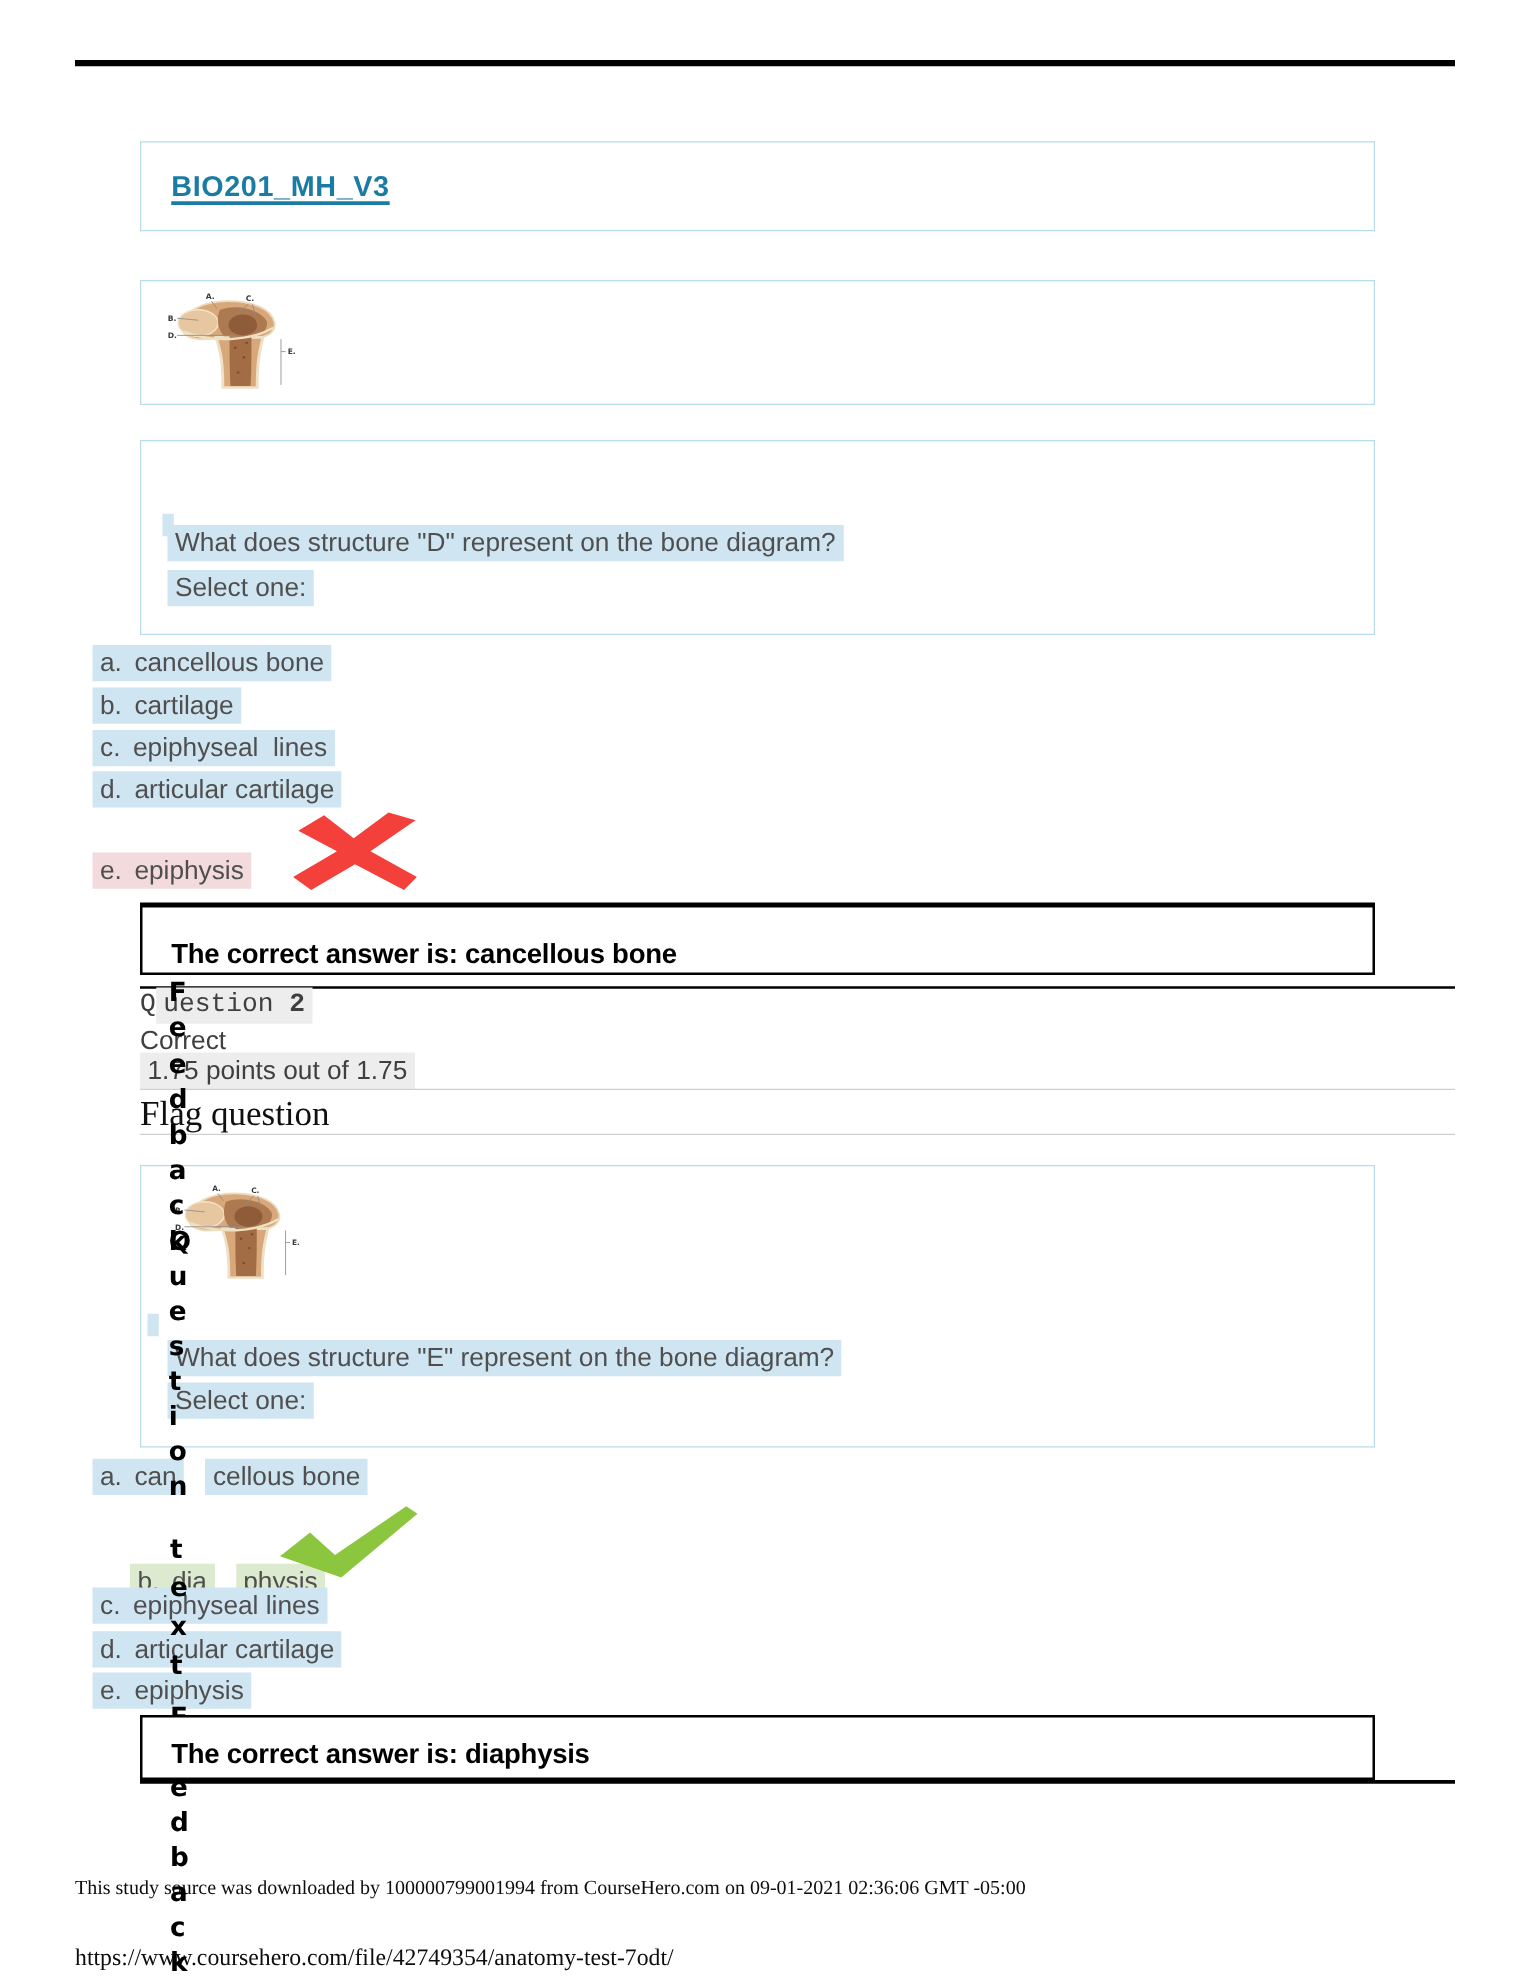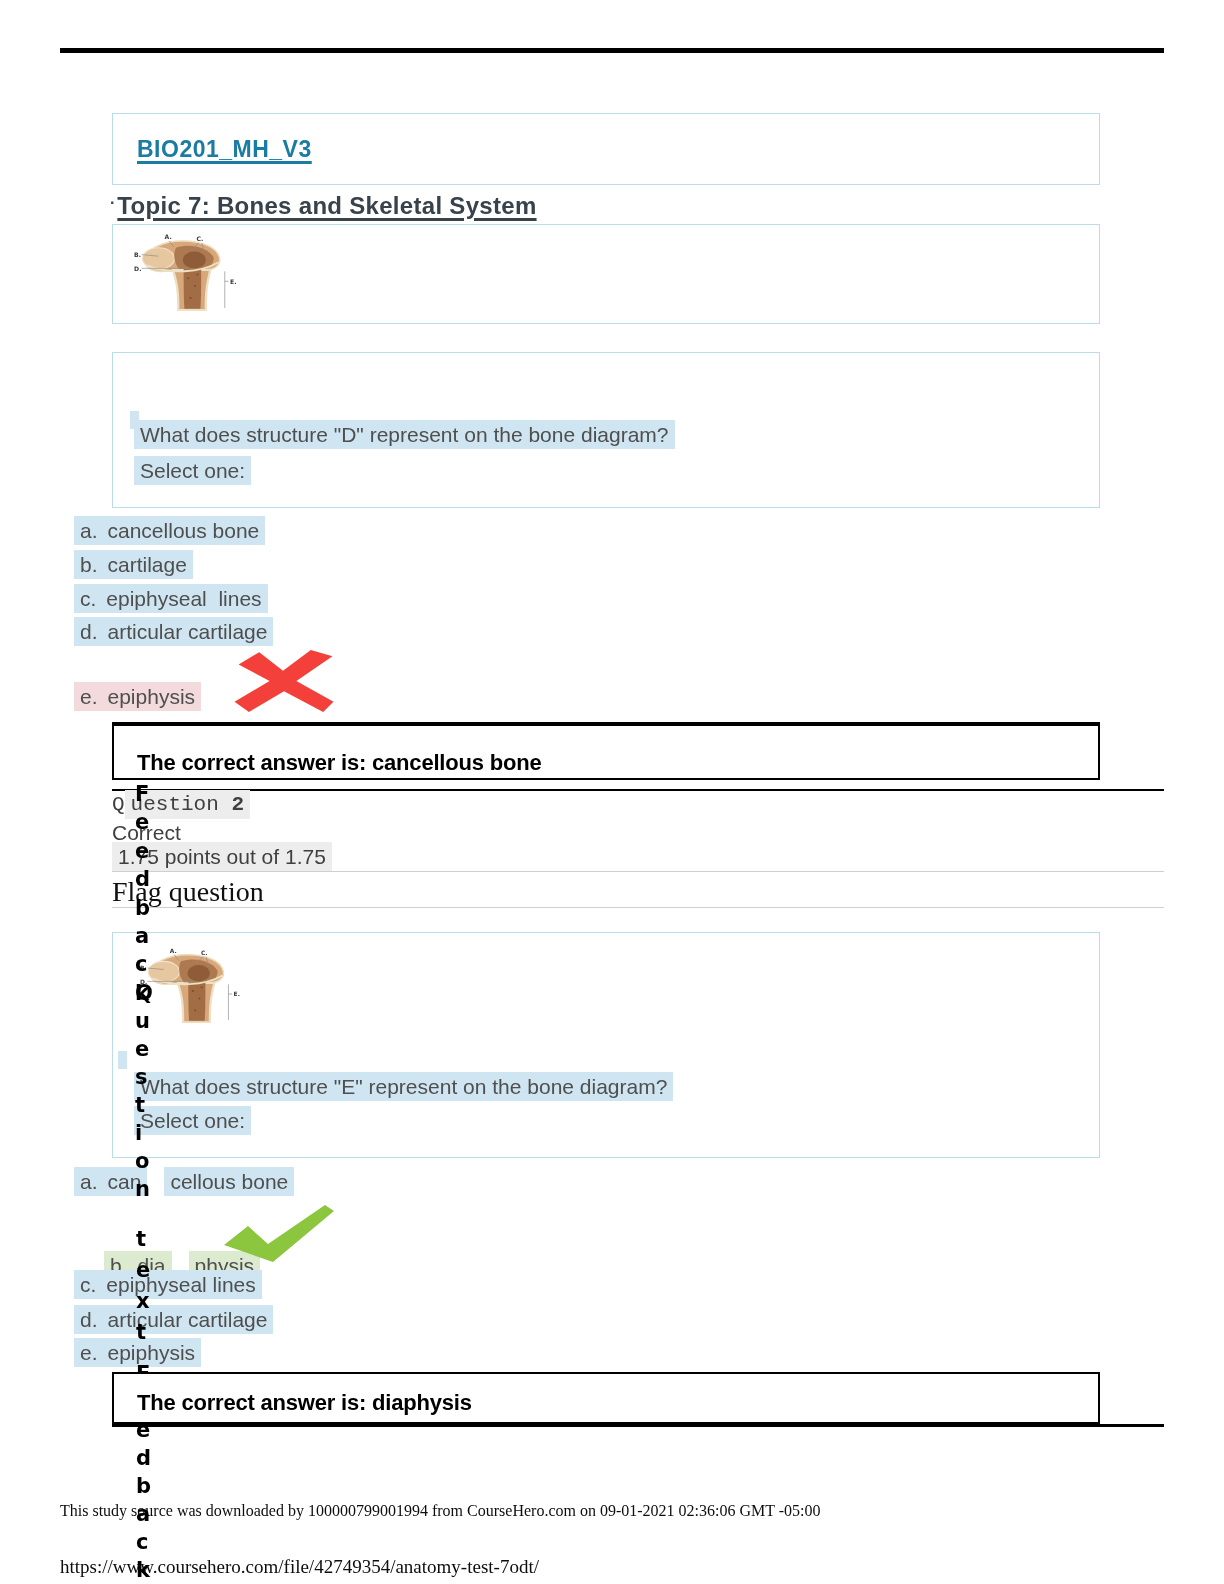--- a/index.html
+++ b/index.html
@@ -80,21 +80,20 @@
 <body>
 
 <div class="page">
 
   <div class="abs top-rule"></div>
 
   <div class="box box-bio">
     <a class="bio-link">BIO201_MH_V3</a>
   </div>
 
-  <div class="abs topic"><span class="bullet">·</span><span class="t">Topic 7: Bones and Skeletal System</span></div>
 
   <div class="box box-img1">
     <svg class="bone-svg" style="left:20px; top:6px;" width="115" height="80" viewBox="0 0 150 105">
       <path d="M16,39 C17,23 40,13 64,13 C92,13 110,22 113,35 C115,43 109,49 99,51 L34,53 C22,52 15,47 16,39 Z" fill="#d8a87a" stroke="#ecdcbd" stroke-width="2"></path>
       <ellipse cx="33" cy="36" rx="21" ry="14" fill="#e6c79f" stroke="#f0e3c8" stroke-width="1.5"></ellipse>
       <path d="M52,51 C57,68 59,76 59,104 L95,104 C95,76 97,68 101,51 Z" fill="#d8a87a" stroke="#eee0c4" stroke-width="3"></path>
       <path d="M56,22 C76,15 99,23 105,34 C107,42 100,49 91,50 L60,50 C53,42 52,30 56,22 Z" fill="#ad7951"></path>
       <ellipse cx="80" cy="38" rx="15" ry="11" fill="#8f5c39"></ellipse>
       <path d="M66,50 C66,70 66,88 67,102 L88,102 C89,88 89,70 89,50 Z" fill="#a26c45"></path>
       <path d="M18,45 C48,57 88,55 112,41" fill="none" stroke="#eee1c1" stroke-width="2.5"></path>

